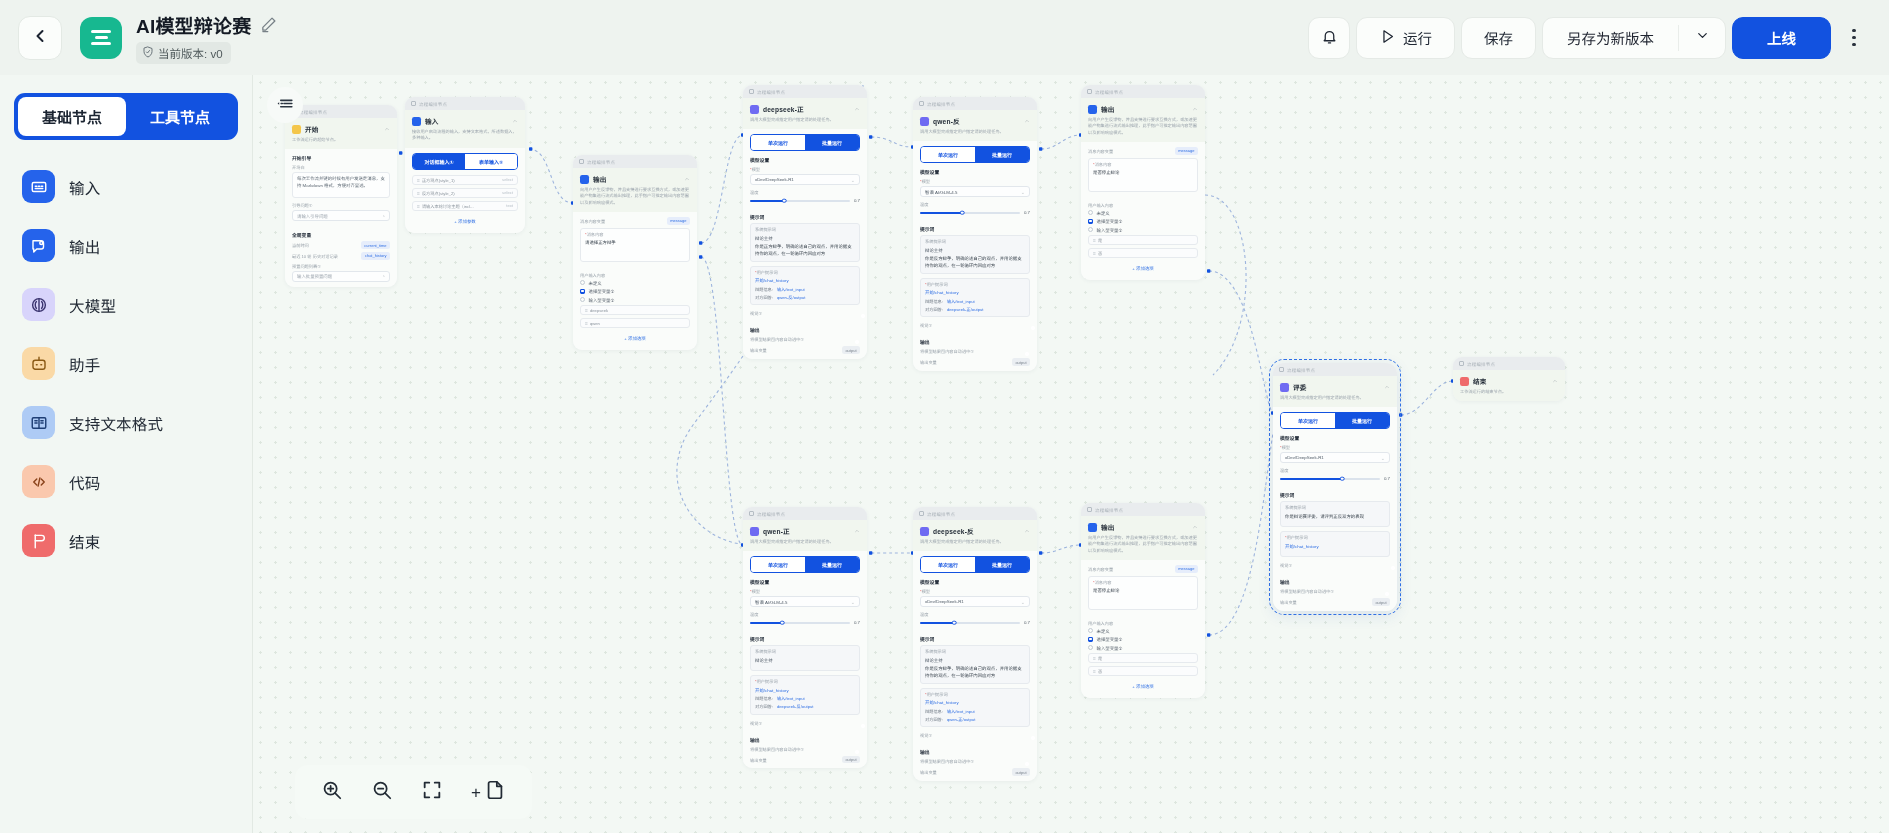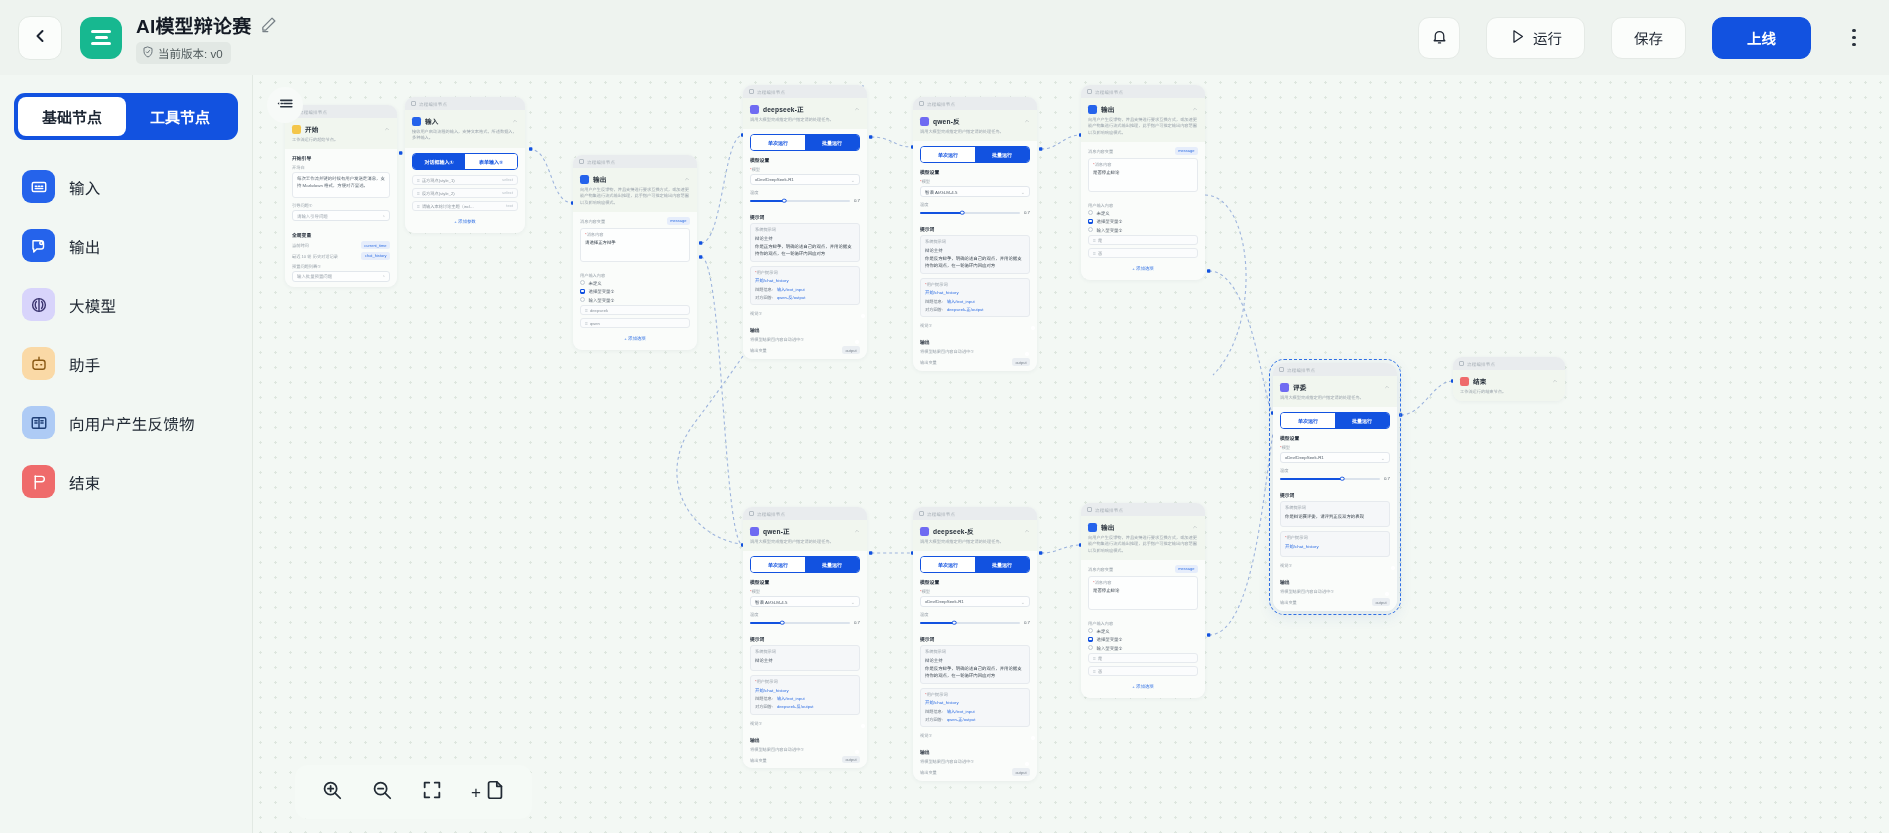--- a/index.html
+++ b/index.html
@@ -60,21 +60,21 @@
     position: absolute; left: 50%; transform: translateX(-50%);
     display: flex; background: #e3eae5; border-radius: 11px; padding: 4px; gap: 2px;
   }
   .center-tabs .tab {
     font-size: 15px; padding: 8px 20px; border-radius: 8px;
     cursor: pointer; color: #3a4450; font-weight: 500; white-space: nowrap;
   }
   .center-tabs .tab.active { background: #fbfdfb; color: #2563eb; font-weight: 600; }
 
   .header-right {
-    margin-left: auto; display: flex; align-items: center; gap: 26px;
+    margin-left: auto; display: flex; align-items: center; gap: 6px;
   }
   .hbtn {
     height: 42px; border-radius: 11px;
     background: #fbfdfb; border: 1px solid #e5eae6;
     display: flex; align-items: center; justify-content: center; gap: 7px;
     padding: 0 22px; font-size: 14.5px; color: #1f2733;
     cursor: pointer; white-space: nowrap;
   }
   .hbtn.icon-only { width: 42px; padding: 0; }
   .hbtn svg { width: 17px; height: 17px; }
@@ -295,20 +295,31 @@
       <span>
         <svg viewBox="0 0 24 24" fill="none" stroke="#1f2733" stroke-width="1.8" stroke-linejoin="round">
             <polygon points="7 4 19 12 7 20"></polygon>
           </svg>
       </span>
       <span>运行</span>
     </div>
 
     <div class="hbtn">保存</div>
 
+    <div class="split-group">
+      <div class="sg-main">另存为新版本</div>
+      <div class="sg-div"></div>
+      <div class="sg-caret">
+        <span>
+          <svg width="15" height="15" viewBox="0 0 24 24" fill="none" stroke="#1f2733" stroke-width="2" stroke-linecap="round" stroke-linejoin="round">
+              <polyline points="6 9 12 15 18 9"></polyline>
+            </svg>
+        </span>
+      </div>
+    </div>
 
     <div class="hbtn primary">上线</div>
 
     <div class="kebab">
       <i></i>
         <i></i>
         <i></i>
     </div>
   </div>
 </div>
@@ -356,21 +367,31 @@
         <span class="side-label">助手</span>
       </div>
       <div class="side-item">
         <span class="side-ico" style="background:#aecbf5">
           <svg viewBox="0 0 24 24">
             <rect x="3" y="5" width="18" height="14" rx="1.6" fill="none" stroke="#1f3f75" stroke-width="1.9" stroke-linecap="round" stroke-linejoin="round"></rect>
             <line x1="12" y1="5" x2="12" y2="19" fill="none" stroke="#1f3f75" stroke-width="1.9" stroke-linecap="round" stroke-linejoin="round"></line>
             <path d="M6.5 9h3M6.5 12h3M14.5 9h3M14.5 12h3" fill="none" stroke="#1f3f75" stroke-width="1.9" stroke-linecap="round" stroke-linejoin="round"></path>
           </svg>
         </span>
-        <span class="side-label">向用户产生反馈物</span>
+        <span class="side-label">支持文本格式</span>
+      </div>
+      <div class="side-item">
+        <span class="side-ico" style="background:#fac8ad">
+          <svg viewBox="0 0 24 24">
+            <polyline points="9 8 5 12 9 16" fill="none" stroke="#8a431b" stroke-width="1.9" stroke-linecap="round" stroke-linejoin="round"></polyline>
+            <polyline points="15 8 19 12 15 16" fill="none" stroke="#8a431b" stroke-width="1.9" stroke-linecap="round" stroke-linejoin="round"></polyline>
+            <line x1="13.2" y1="6.6" x2="10.8" y2="17.4" fill="none" stroke="#8a431b" stroke-width="1.9" stroke-linecap="round" stroke-linejoin="round"></line>
+          </svg>
+        </span>
+        <span class="side-label">代码</span>
       </div>
       <div class="side-item">
         <span class="side-ico" style="background:#ef6b6b">
           <svg viewBox="0 0 24 24">
             <path d="M7 21V4" fill="none" stroke="#ffffff" stroke-width="1.9" stroke-linecap="round" stroke-linejoin="round"></path>
             <path d="M7 4.5h8.5a3.6 3.6 0 010 7.2H7" fill="none" stroke="#ffffff" stroke-width="1.9" stroke-linecap="round" stroke-linejoin="round"></path>
           </svg>
         </span>
         <span class="side-label">结束</span>
       </div>

